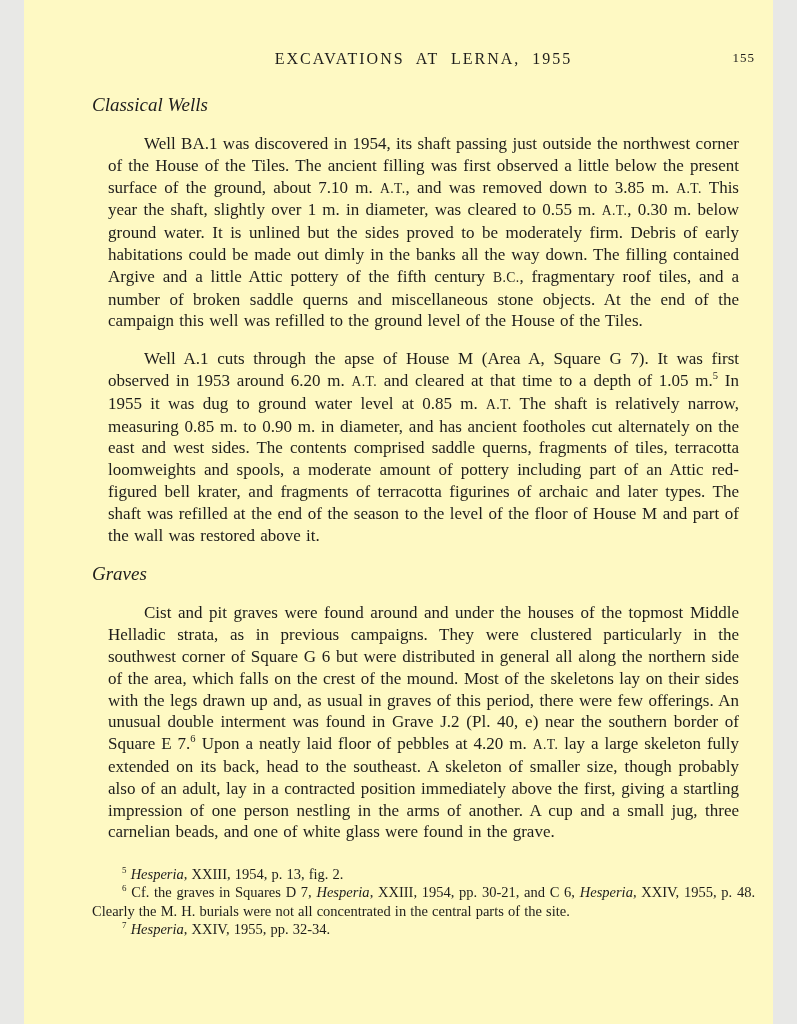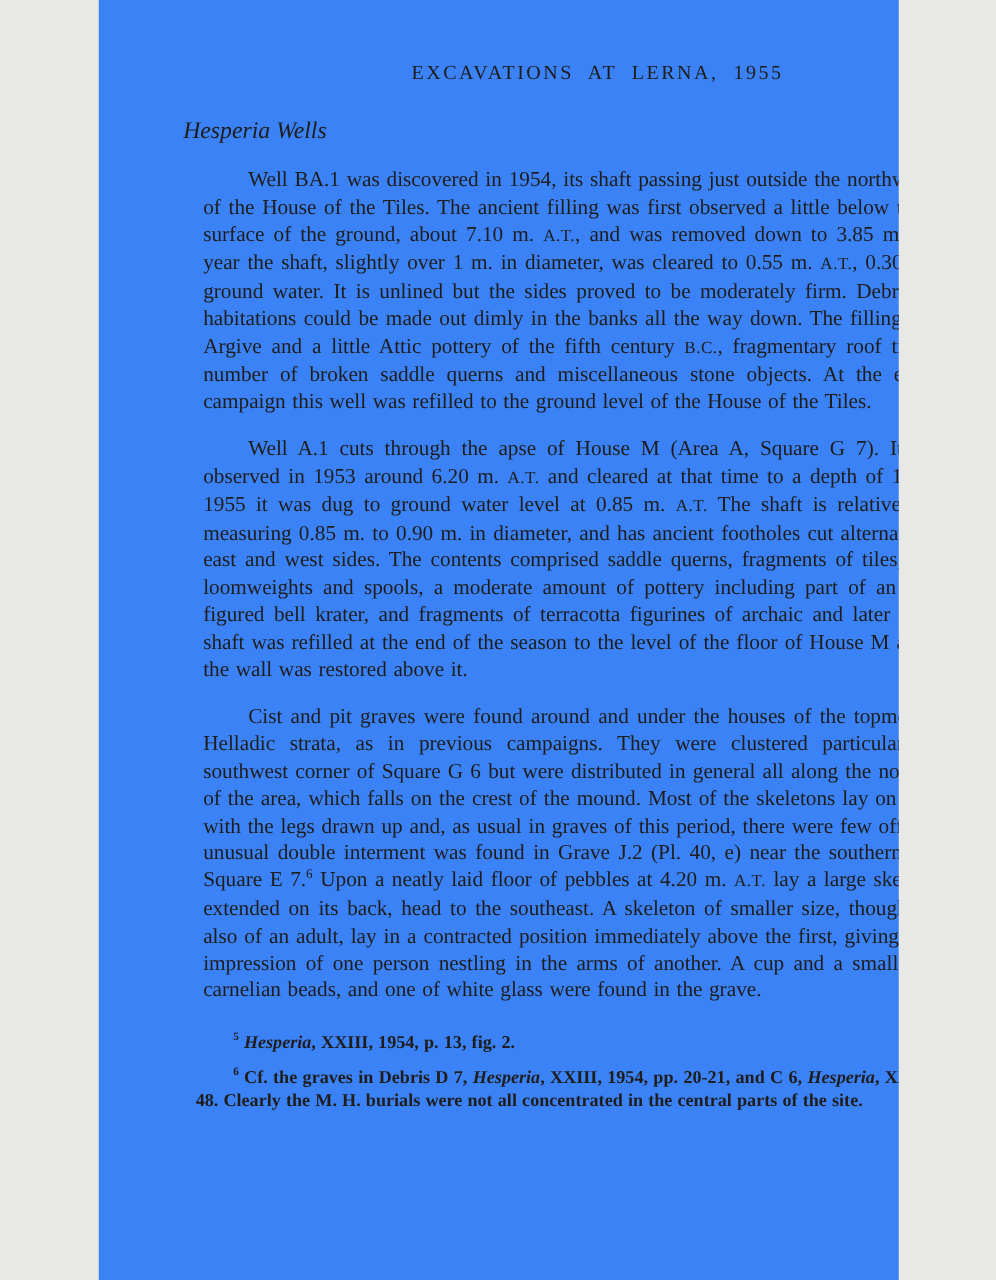--- a/index.html
+++ b/index.html
@@ -1,21 +1,21 @@
 <!DOCTYPE html>
 <html><head>
 <meta charset="utf-8">
 <style>
   html, body { margin: 0; padding: 0; background: #e8e8e6; }
   .page {
     position: relative;
-    width: 640px;
+    width: 749px;
     height: 1024px;
     margin: 0 auto;
-    background: #3b82f6;
+    background: #fef9c3;
     color: #1e1d1b;
     font-family: "Liberation Serif", "DejaVu Serif", serif;
     overflow: hidden;
   }
   .content {
     position: absolute;
     left: 68px;
     top: 50px;
     width: 663px;
   }
@@ -63,44 +63,45 @@
     font-size: 0.62em;
     vertical-align: super;
     line-height: 0;
   }
   .footnotes {
     margin-top: 22px;
     font-size: 14.5px;
     line-height: 18.2px;
   }
   p.footnote {
-    margin: 10px;
+    margin: 0;
     text-align: justify;
     text-indent: 30px;
     word-spacing: 0.5px;
-    font-weight: bold;
   }
   .i { font-style: italic; }
 </style>
 </head>
 <body>
 
 <div class="page">
   <div class="content">
 
     <div class="running-head">
       <span class="running-title">EXCAVATIONS AT LERNA, 1955</span>
       <span class="page-number">155</span>
     </div>
 
-    <h2 class="section-heading">Hesperia Wells</h2>
+    <h2 class="section-heading">Classical Wells</h2>
     <p class="para"><span>Well BA.1 was discovered in 1954, its shaft passing just outside the northwest corner of the House of the Tiles.  The ancient filling was first observed a little below the present surface of the ground, about 7.10 m. </span><span class="sc">A.T.</span><span>, and was removed down to 3.85 m. </span><span class="sc">A.T.</span><span>  This year the shaft, slightly over 1 m. in diameter, was cleared to 0.55 m. </span><span class="sc">A.T.</span><span>, 0.30 m. below ground water.  It is unlined but the sides proved to be moderately firm.  Debris of early habitations could be made out dimly in the banks all the way down.  The filling contained Argive and a little Attic pottery of the fifth century </span><span class="sc">B.C.</span><span>, fragmentary roof tiles, and a number of broken saddle querns and miscellaneous stone objects.  At the end of the campaign this well was refilled to the ground level of the House of the Tiles.</span></p>
     <p class="para"><span>Well A.1 cuts through the apse of House M (Area A, Square G 7).  It was first observed in 1953 around 6.20 m. </span><span class="sc">A.T.</span><span> and cleared at that time to a depth of 1.05 m.</span><sup>5</sup><span>  In 1955 it was dug to ground water level at 0.85 m. </span><span class="sc">A.T.</span><span>  The shaft is relatively narrow, measuring 0.85 m. to 0.90 m. in diameter, and has ancient footholes cut alternately on the east and west sides.  The contents comprised saddle querns, fragments of tiles, terracotta loomweights and spools, a moderate amount of pottery including part of an Attic red-figured bell krater, and fragments of terracotta figurines of archaic and later types.  The shaft was refilled at the end of the season to the level of the floor of House M and part of the wall was restored above it.</span></p>
 
+    <h2 class="section-heading later">Graves</h2>
     <p class="para"><span>Cist and pit graves were found around and under the houses of the topmost Middle Helladic strata, as in previous campaigns.  They were clustered particularly in the southwest corner of Square G 6 but were distributed in general all along the northern side of the area, which falls on the crest of the mound.  Most of the skeletons lay on their sides with the legs drawn up and, as usual in graves of this period, there were few offerings.  An unusual double interment was found in Grave J.2 (Pl. 40, e) near the southern border of Square E 7.</span><sup>6</sup><span>  Upon a neatly laid floor of pebbles at 4.20 m. </span><span class="sc">A.T.</span><span> lay a large skeleton fully extended on its back, head to the southeast.  A skeleton of smaller size, though probably also of an adult, lay in a contracted position immediately above the first, giving a startling impression of one person nestling in the arms of another.  A cup and a small jug, three carnelian beads, and one of white glass were found in the grave.</span></p>
 
     <div class="footnotes">
       <p class="footnote"><sup>5</sup><span> </span><span class="i">Hesperia</span><span>, XXIII, 1954, p. 13, fig. 2.</span></p>
-      <p class="footnote"><sup>6</sup><span> Cf. the graves in Debris D 7, </span><span class="i">Hesperia</span><span>, XXIII, 1954, pp. 20-21, and C 6, </span><span class="i">Hesperia</span><span>, XXIV, 1955, p. 48.  Clearly the M. H. burials were not all concentrated in the central parts of the site.</span></p>
+      <p class="footnote"><sup>6</sup><span> Cf. the graves in Squares D 7, </span><span class="i">Hesperia</span><span>, XXIII, 1954, pp. 30-21, and C 6, </span><span class="i">Hesperia</span><span>, XXIV, 1955, p. 48.  Clearly the M. H. burials were not all concentrated in the central parts of the site.</span></p>
+      <p class="footnote"><sup>7</sup><span> </span><span class="i">Hesperia</span><span>, XXIV, 1955, pp. 32-34.</span></p>
     </div>
 
   </div>
 </div>
 
 </body></html>

